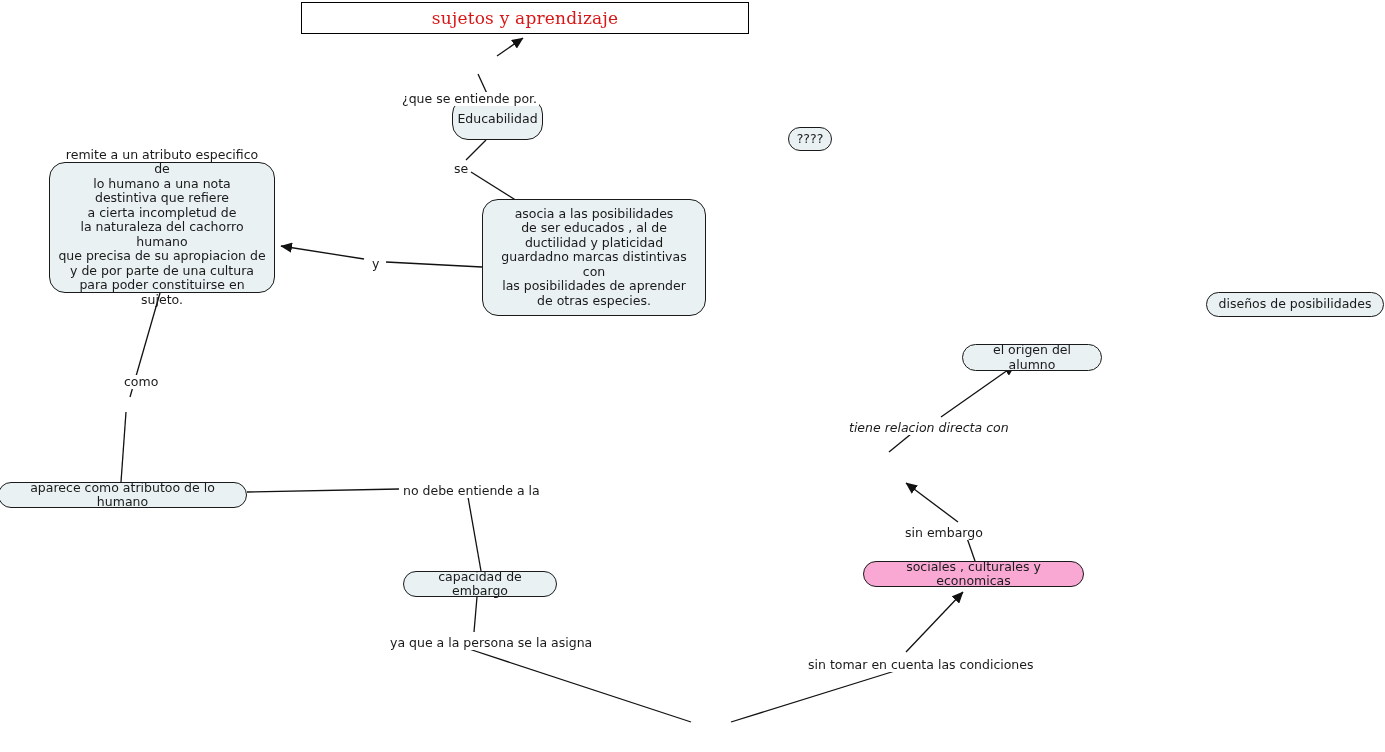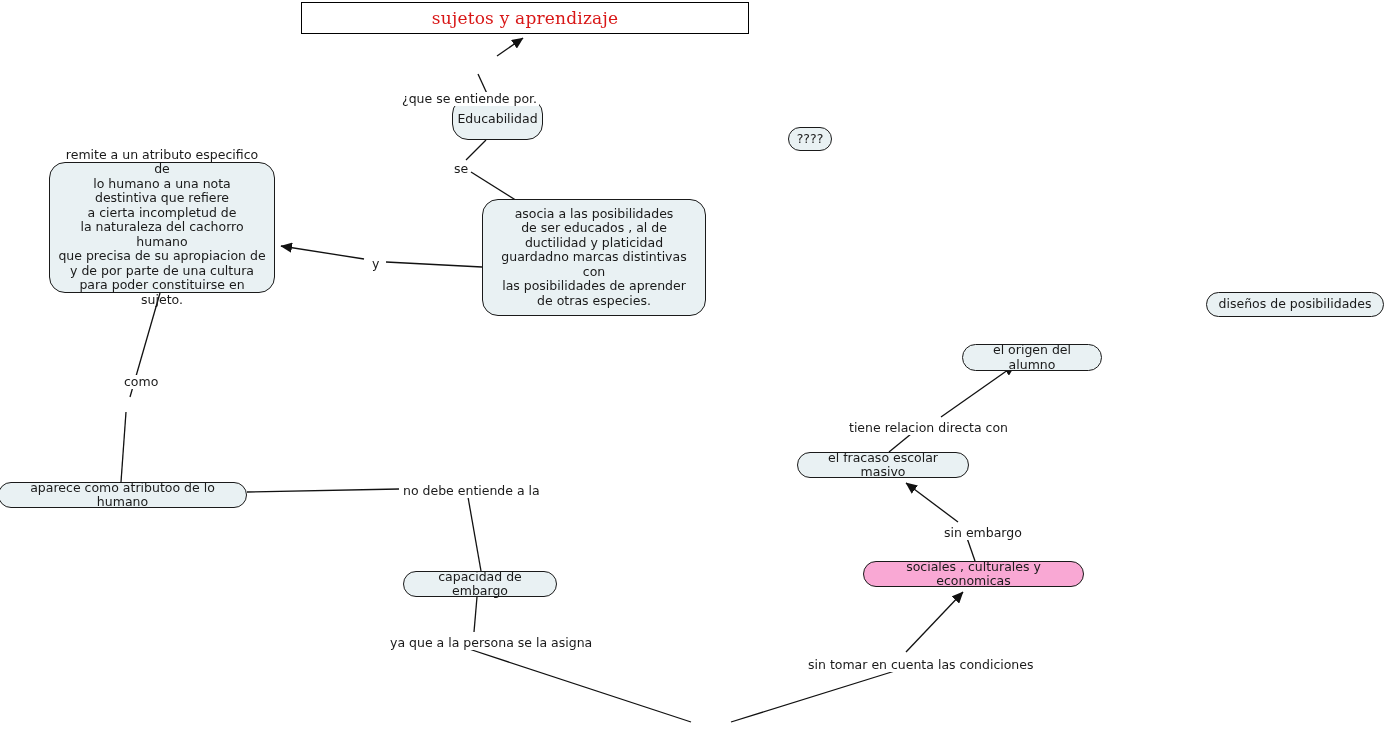--- a/index.html
+++ b/index.html
@@ -141,29 +141,28 @@
 para poder constituirse en sujeto.</div>
   <div class="node" style="left: 482px; top: 199px; width: 224px; height: 117px; background: rgb(233, 241, 243); border-color: rgb(26, 26, 26);">asocia a las posibilidades
 de ser educados , al de
 ductilidad y platicidad
 guardadno marcas distintivas con
 las posibilidades de aprender
 de otras especies.</div>
   <div class="node" style="left: 788px; top: 127px; width: 44px; height: 24px; background: rgb(233, 241, 243); border-color: rgb(26, 26, 26);">????</div>
   <div class="node" style="left: 1206px; top: 292px; width: 178px; height: 25px; background: rgb(233, 241, 243); border-color: rgb(26, 26, 26);">diseños de posibilidades</div>
   <div class="node" style="left: 962px; top: 344px; width: 140px; height: 27px; background: rgb(233, 241, 243); border-color: rgb(26, 26, 26);">el origen del alumno</div>
-  <div class="node" style="left: 797px; top: 452px; width: 172px; height: 26px; background: rgb(233, 241, 243); border-color: rgb(26, 26, 26);">el fracaso escolar masivo</div>
   <div class="node" style="left: -2px; top: 482px; width: 249px; height: 26px; background: rgb(233, 241, 243); border-color: rgb(26, 26, 26);">aparece como atributoo de lo humano</div>
   <div class="node" style="left: 863px; top: 561px; width: 221px; height: 26px; background: #f9a8d4; border-color: rgb(26, 26, 26);">sociales , culturales y economicas</div>
   <div class="node" style="left: 403px; top: 571px; width: 154px; height: 26px; background: rgb(233, 241, 243); border-color: rgb(26, 26, 26);">capacidad de embargo</div>
   <div class="node" style="left: 636px; top: 722px; width: 165px; height: 26px; background: rgb(233, 241, 243); border-color: rgb(26, 26, 26); margin-top: 40px;">deficit de aprendizaje</div>
 
   <div class="link-label" style="left: 400px; top: 60px; margin-top: 32px;">¿que se entiende por.</div>
   <div class="link-label" style="left: 452px; top: 162px;">se</div>
   <div class="link-label" style="left: 370px; top: 257px;">y</div>
   <div class="link-label" style="left: 105px; top: 375px; margin-left: 17px;">como</div>
   <div class="link-label" style="left: 401px; top: 484px;">no debe entiende a la</div>
-  <div class="link-label" style="left: 847px; top: 421px;">tiene relacion directa con</div>
-  <div class="link-label" style="left: 942px; top: 526px;">sin embargo</div>
+  <div class="link-label" style="left: 847px; top: 421px; font-style: italic;">tiene relacion directa con</div>
+  <div class="link-label" style="left: 903px; top: 526px;">sin embargo</div>
   <div class="link-label" style="left: 388px; top: 636px;">ya que a la persona se la asigna</div>
   <div class="link-label" style="left: 806px; top: 658px;">sin tomar en cuenta las condiciones</div>
 
 </div>
 
 </body></html>

